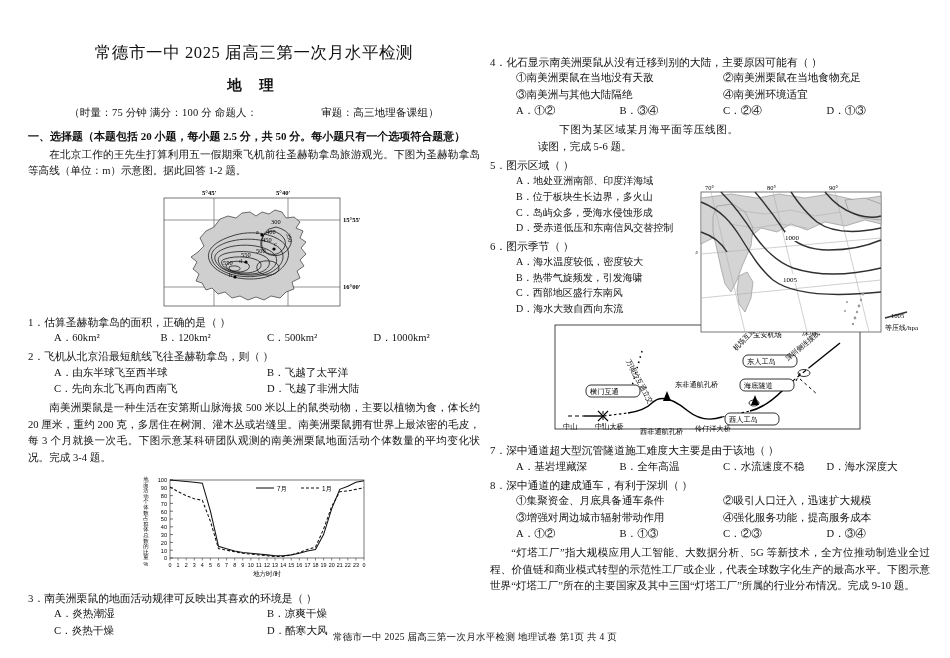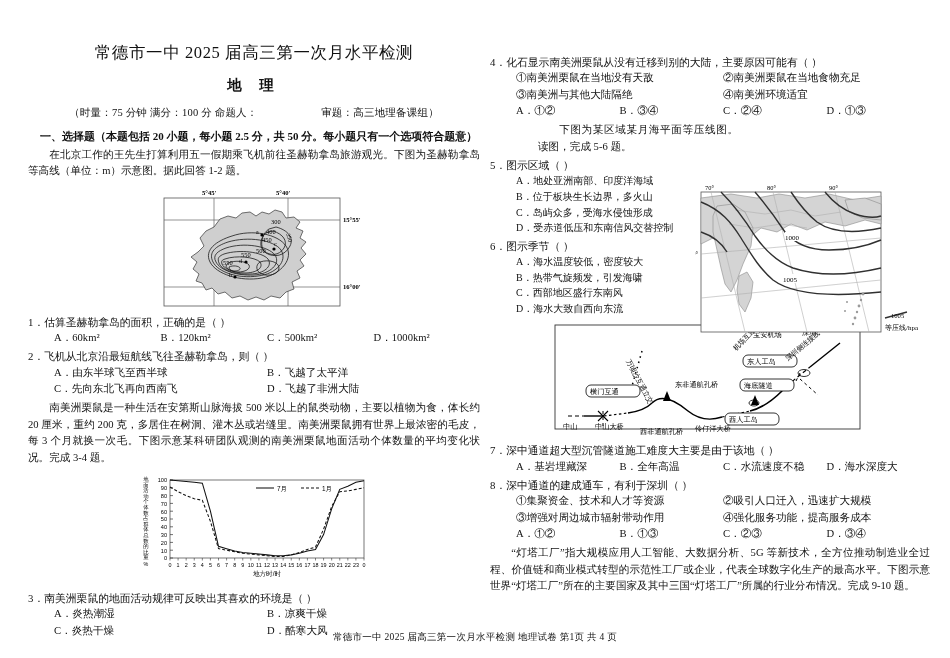--- a/index.html
+++ b/index.html
@@ -29,21 +29,20 @@
   }
   .exam-meta {
     text-align: center; font-size: 10.5px; margin-top: 11px;
     letter-spacing: .2px;
   }
   .exam-meta .gap { display: inline-block; width: 58px; }
 
   .section-head {
     font-size: 11px; font-weight: 700; margin-top: 9px;
     text-indent: 0;
-    margin-left: 12px;
   }
   .stem {
     font-size: 10.6px; line-height: 1.55; text-align: justify;
     text-indent: 2em; margin-top: 3px;
   }
 
   
   .q { font-size: 10.8px; line-height: 1.5; margin-top: 2px; }
   .q-text { white-space: nowrap; }
   .opts-row {
@@ -460,21 +459,21 @@
         <span>A．基岩埋藏深</span>
         <span>B．全年高温</span>
         <span>C．水流速度不稳</span>
         <span>D．海水深度大</span>
       </div>
     </div>
 
     <div class="q">
       <div class="q-text">8．深中通道的建成通车，有利于深圳（      ）</div>
       <div class="opts-row opt-2">
-        <span>①集聚资金、技术和人才等资源</span>
+        <span>①集聚资金、月底具备通车条件</span>
         <span>②吸引人口迁入，迅速扩大规模</span>
       </div>
       <div class="opts-row opt-2">
         <span>③增强对周边城市辐射带动作用</span>
         <span>④强化服务功能，提高服务成本</span>
       </div>
       <div class="opts-row opt-4">
         <span>A．①②</span>
         <span>B．①③</span>
         <span>C．②③</span>

